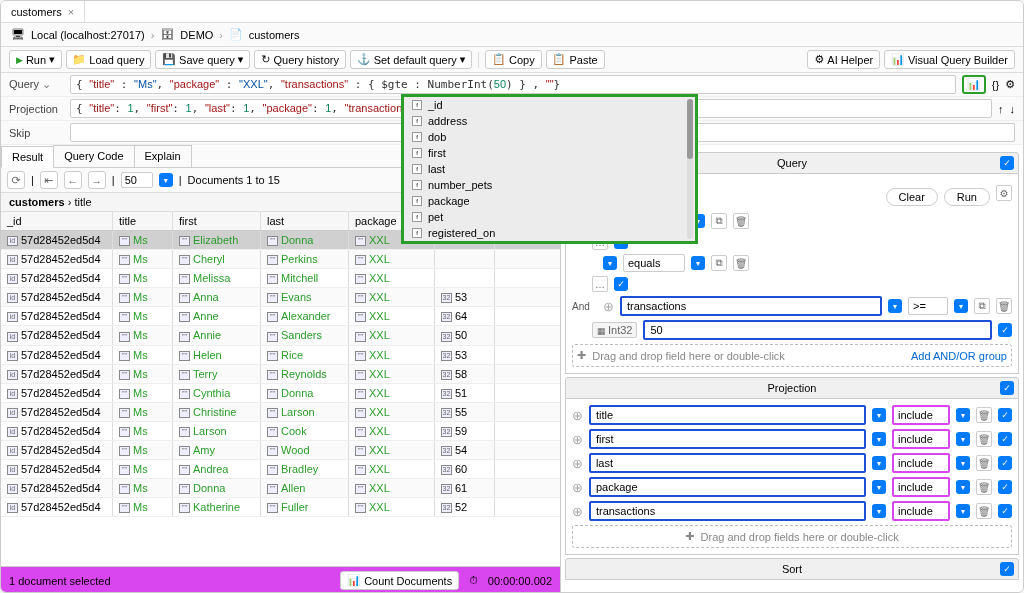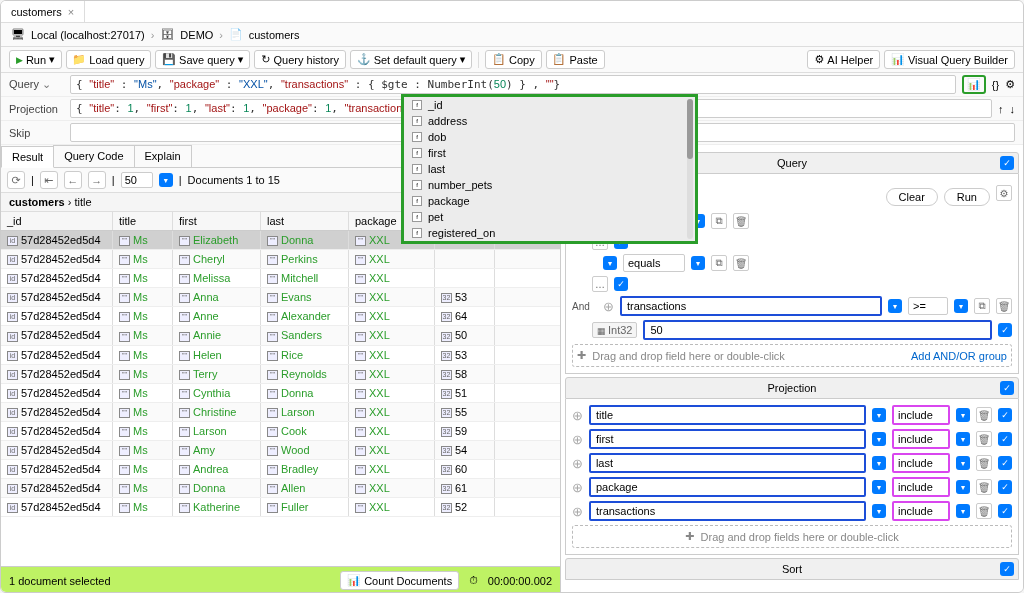--- a/index.html
+++ b/index.html
@@ -41,21 +41,21 @@
 .c-title { width: 60px; }
 .c-first { width: 88px; }
 .c-last { width: 88px; }
 .c-pkg { width: 86px; }
 .c-trans { width: 60px; }
 .dt-row { display: flex; border-bottom: 1px solid #eee; }
 .dt-row.selected { background: #d0d0d0; }
 .dt-row:nth-child(even):not(.selected) { background: #fafafa; }
 .cell-icon { width: 11px; height: 10px; display: inline-block; border: 1px solid #888; margin-right: 3px; vertical-align: middle; font-size: 7px; text-align: center; line-height: 8px; color: #666; background: #eef; }
 .green-val { color: #2a9d2a; }
-.result-status { padding: 4px 8px; border-top: 1px solid #ccc; background: #bef264; display: flex; align-items: center; gap: 6px; }
+.result-status { padding: 4px 8px; border-top: 1px solid #ccc; background: #d946ef; display: flex; align-items: center; gap: 6px; }
 .status-right { margin-left: auto; display: flex; gap: 10px; align-items: center; }
 .autocomplete { position: absolute; left: 401px; top: 94px; width: 297px; background: #ececec; border: 3px solid #2a9d2a; z-index: 100; max-height: 195px; overflow-y: auto; }
 .ac-item { padding: 2px 8px; display: flex; align-items: center; gap: 6px; cursor: pointer; }
 .ac-icon { width: 10px; height: 10px; border: 1px solid #999; font-size: 6px; text-align: center; line-height: 8px; background: #fff; }
 .section-header { background: #f0f0f0; padding: 4px 8px; text-align: center; border: 1px solid #ccc; border-radius: 3px 3px 0 0; display: flex; align-items: center; justify-content: center; position: relative; margin-top: 3px; }
 .section-check { position: absolute; right: 4px; width: 14px; height: 14px; background: #007aff; border-radius: 3px; color: #fff; font-size: 9px; display: flex; align-items: center; justify-content: center; }
 .section-body { border: 1px solid #ccc; border-top: none; padding: 6px; }
 .qb-top { display: flex; gap: 6px; align-items: center; margin-bottom: 6px; }
 .qb-btn { padding: 2px 12px; border: 1px solid #ccc; background: #fff; border-radius: 9px; cursor: pointer; margin-top: 8px; }
 .qb-row { display: flex; align-items: center; gap: 6px; margin-bottom: 4px; }

